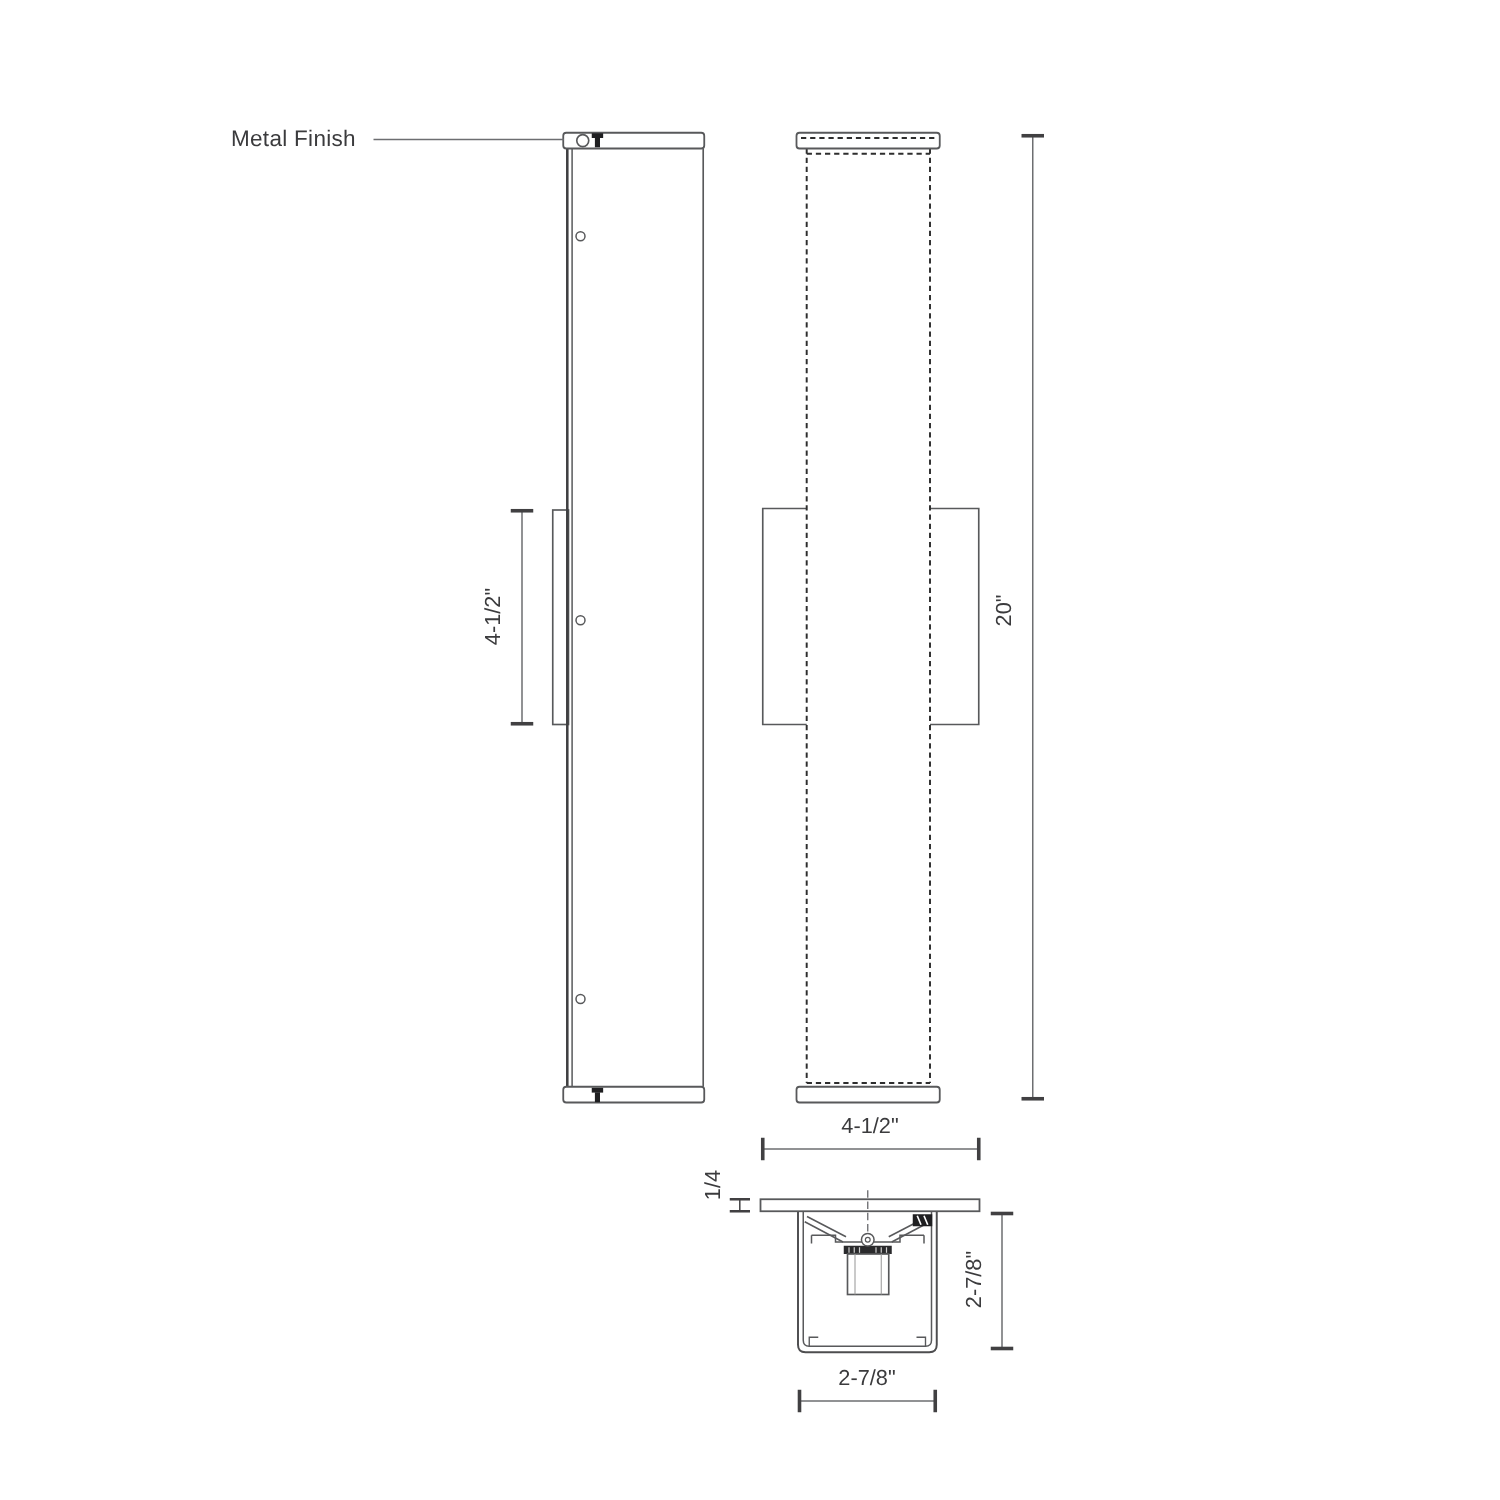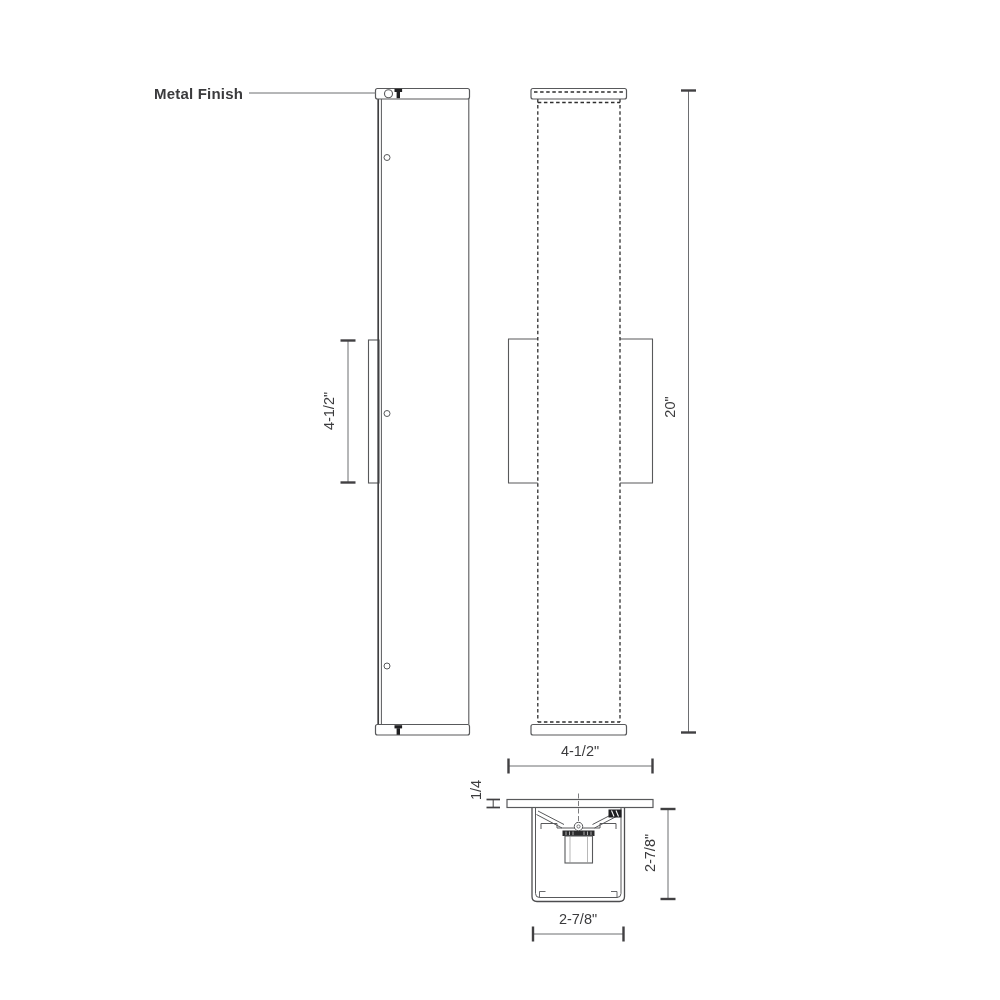--- a/index.html
+++ b/index.html
@@ -2,21 +2,21 @@
 <html><head>
 <meta charset="utf-8">
 <style>
   html,body{margin:0;padding:0;background:#fff;}
   .stage{
     position:relative;width:1000px;height:1000px;background:#ffffff;
     font-family:"Liberation Sans", sans-serif;overflow:hidden;
   }
   .stage svg{position:absolute;left:0;top:0;}
   .lbl{position:absolute;color:#3b3b3d;white-space:nowrap;}
-  .callout{font-size:15px;transform:translate(0,-50%);letter-spacing:.2px;font-weight:bold;}
+  .callout{font-size:15px;transform:translate(0,-50%);letter-spacing:.2px;}
   .dim{font-size:14.5px;transform:translate(-50%,-50%);}
   .dim.rot{transform:translate(-50%,-50%) rotate(-90deg);}
 </style>
 </head>
 <body>
 
 <div class="stage">
 
   <svg width="1000" height="1000" viewBox="0 0 1000 1000">
 

